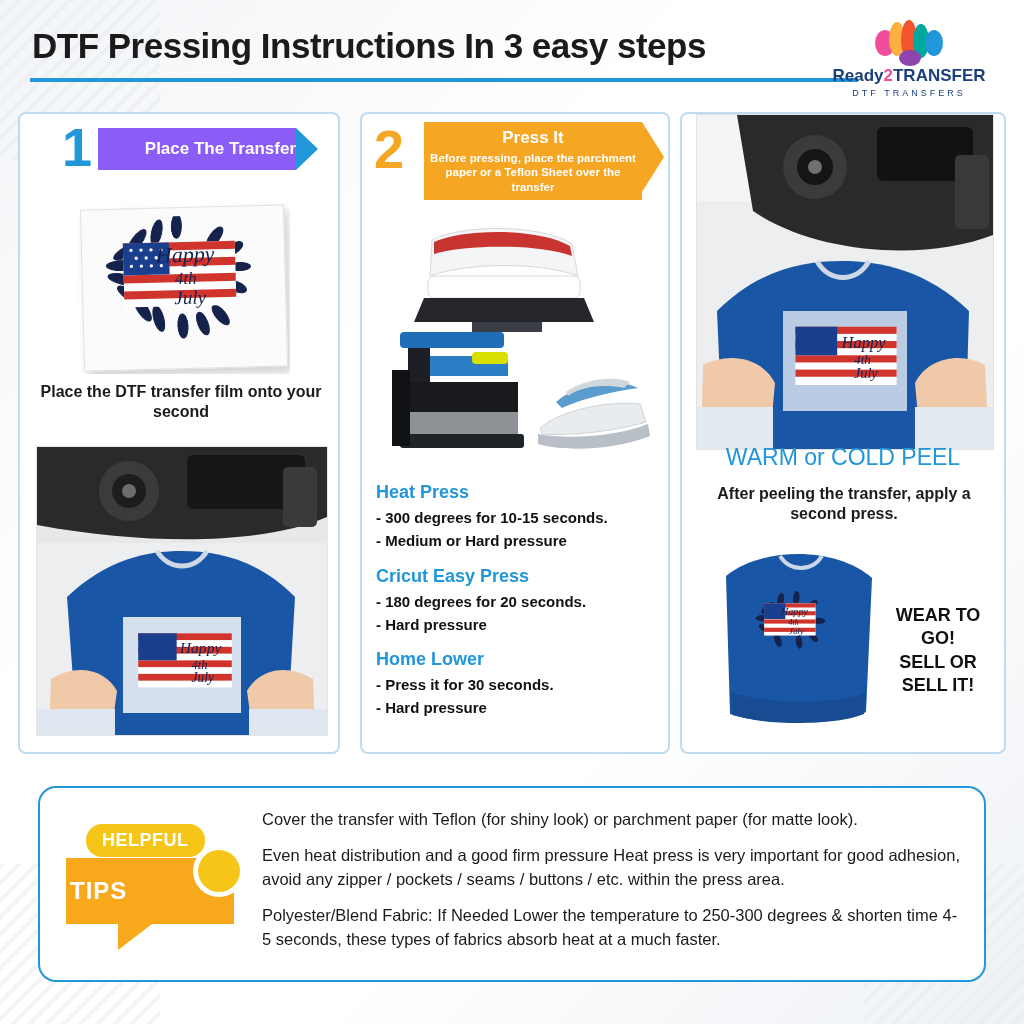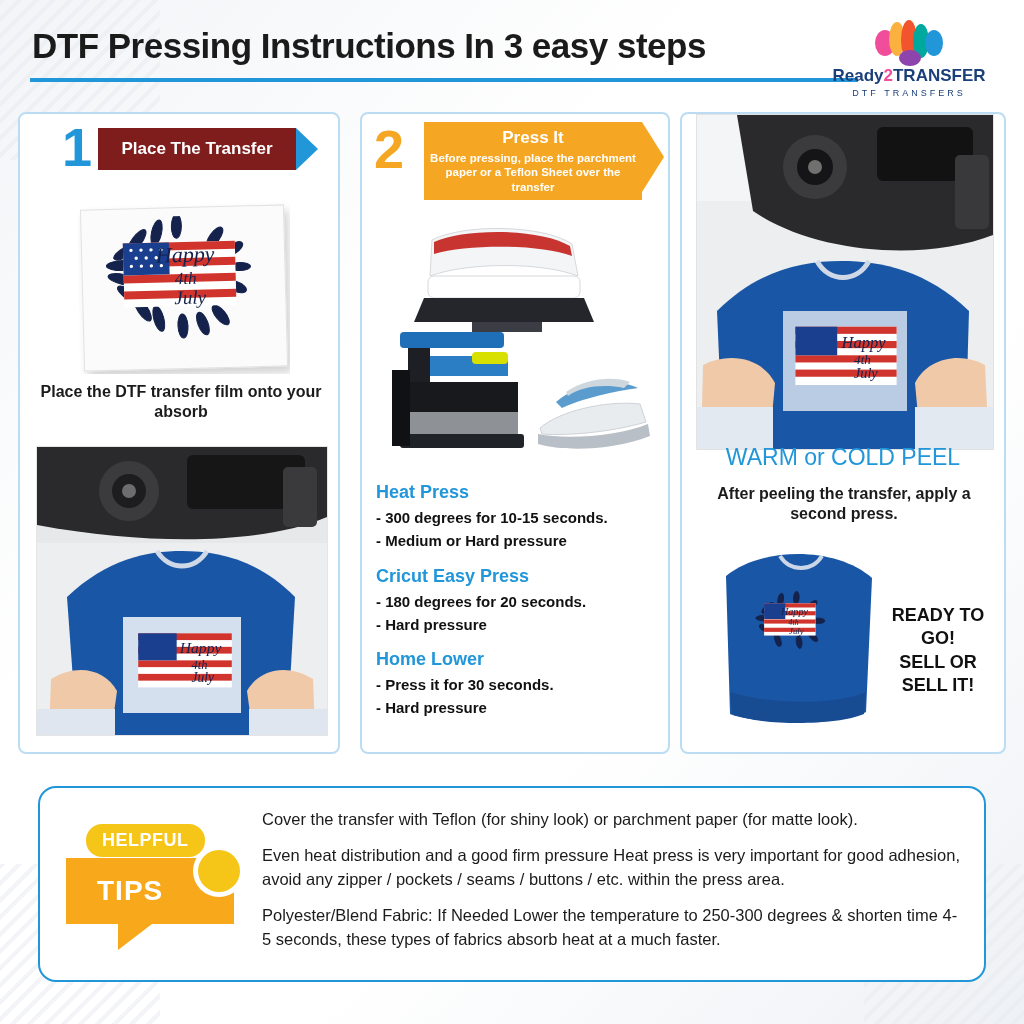--- a/index.html
+++ b/index.html
@@ -131,21 +131,21 @@
   }
   .ribbon {
     position: absolute;
     color: #fff;
     font-weight: bold;
     text-align: center;
     display: flex;
     flex-direction: column;
     justify-content: center;
   }
-  .ribbon-blue { background: #7f1d1d; }
+  .ribbon-blue { background: #8b5cf6; align-items: flex-end; }
   .ribbon-orange { background: #f5a623; }
   .ribbon-purple { background: #6b5b95; }
   .ribbon::after {
     content: "";
     position: absolute;
     right: -20px;
     top: 0;
     width: 0;
     height: 0;
     border-top: 0 solid transparent;
@@ -260,24 +260,24 @@
   }
   .tips-big {
     position: absolute;
     left: 8px;
     top: 44px;
     width: 168px;
     height: 66px;
     background: #f7a81b;
     color: #fff;
     font-weight: bold;
-    font-size: 28px;
+    font-size: 24px;
     display: flex;
     align-items: center;
-    padding-left: 31px;
+    padding-left: 4px;
     box-sizing: border-box;
     letter-spacing: 1px;
   }
   .tips-tail {
     position: absolute;
     left: 60px; top: 110px;
     width: 0; height: 0;
     border-left: 34px solid #f7a81b;
     border-bottom: 26px solid transparent;
   }
@@ -387,21 +387,21 @@
 
                 <text x="92" y="46" font-family="Liberation Serif, serif" font-style="italic" font-size="22" fill="#15224c" text-anchor="middle">Happy</text>
                 <text x="92" y="68" font-family="Liberation Serif, serif" font-style="italic" font-size="17" fill="#15224c" text-anchor="middle">4th</text>
                 <text x="96" y="88" font-family="Liberation Serif, serif" font-style="italic" font-size="19" fill="#15224c" text-anchor="middle">July</text>
               </g>
             </svg>
           </div>
         </div>
       </div>
 
-      <div class="caption" style="left:16px; top:268px; width:290px; font-size:16px;">Place the DTF transfer film onto your absorb</div>
+      <div class="caption" style="left:16px; top:268px; width:290px; font-size:16px;">Place the DTF transfer film onto your second</div>
 
       <div class="imgbox" style="left:16px; top:332px; width:290px; height:288px; border:1px solid #e5e5e5;">
         <svg width="290" height="288" viewBox="0 0 290 288">
           <rect width="290" height="288" fill="#eceef0"></rect>
 
           <rect x="0" y="0" width="290" height="96" fill="#e6e8ea"></rect>
           <path d="M0 0 H290 V70 C230 96 120 100 0 78 Z" fill="#2a2a2c"></path>
           <circle cx="92" cy="44" r="30" fill="#3b3b3d"></circle>
           <circle cx="92" cy="44" r="17" fill="#1d1d1f"></circle>
           <circle cx="92" cy="44" r="7" fill="#6d6d70"></circle>
@@ -571,21 +571,21 @@
             </g>
             <rect x="22" y="16" width="46" height="34" fill="#1b3f8f"></rect>
             <text x="88" y="42" font-family="Liberation Serif, serif" font-style="italic" font-size="22" fill="#15224c" text-anchor="middle">Happy</text>
             <text x="86" y="62" font-family="Liberation Serif, serif" font-style="italic" font-size="17" fill="#15224c" text-anchor="middle">4th</text>
             <text x="92" y="82" font-family="Liberation Serif, serif" font-style="italic" font-size="19" fill="#15224c" text-anchor="middle">July</text>
           </g>
         </svg>
       </div>
 
       <div class="ready-text" style="left:196px; top:490px; width:120px;">
-        <div>READY TO GO!</div>
+        <div>WEAR TO GO!</div>
         <div>SELL OR</div>
         <div>SELL IT!</div>
       </div>
     </div>
   </div>
 
   <div class="tips">
     <div class="tips-badge">
       <div class="tips-big">TIPS</div>
       <div class="tips-tail"></div>

